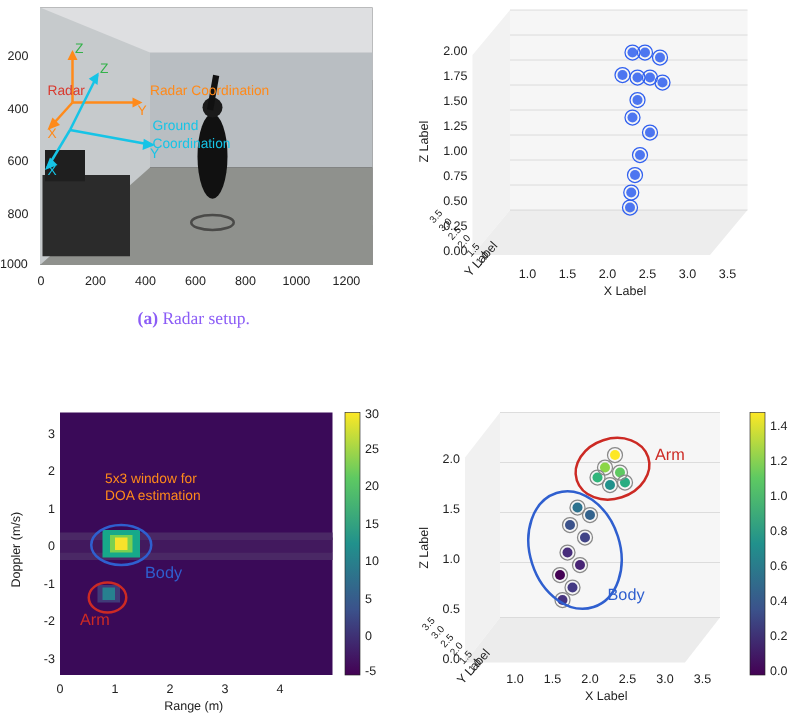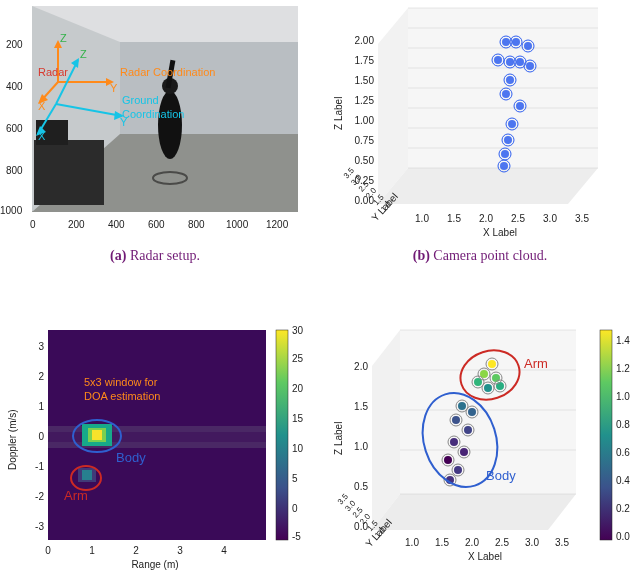--- a/index.html
+++ b/index.html
@@ -1,18 +1,18 @@
 <!DOCTYPE html>
 <html><head>
 <meta charset="utf-8">
 <style>
   html, body { margin: 0; padding: 0; background: #fff; font-family: 'Times New Roman', Times, serif; }
   .page { position: relative; width: 640px; height: 572px; }
   .panel { position: absolute; background: #fff; }
-  .caption { position: absolute; width: 100%; text-align: center; font-size: 14px; color: #701a75; }
+  .caption { position: absolute; width: 100%; text-align: center; font-size: 14px; color: #8b5cf6; }
   .axis-text { font-family: Arial, Helvetica, sans-serif; font-size: 10px; fill: #222; }
   .axis-text-xs { font-family: Arial, Helvetica, sans-serif; font-size: 8px; fill: #222; }
   .gridline { stroke: #ccc; stroke-width: 0.5; }
   .ann-orange { font-family: Arial, Helvetica, sans-serif; font-size: 11px; fill: #ff8a1a; }
   .ann-cyan   { font-family: Arial, Helvetica, sans-serif; font-size: 11px; fill: #16c4e6; }
   .ann-red    { font-family: Arial, Helvetica, sans-serif; font-size: 11px; fill: #d83a2f; }
   .ann-green  { font-family: Arial, Helvetica, sans-serif; font-size: 11px; fill: #34b24a; }
   .ann-blue   { font-family: Arial, Helvetica, sans-serif; font-size: 13px; fill: #2f5fcf; }
   .ann-red-l  { font-family: Arial, Helvetica, sans-serif; font-size: 13px; fill: #cc2a24; }
 </style>
@@ -179,23 +179,20 @@
   <g class="axis-text-xs" text-anchor="end" transform="rotate(-48,60,200)">
     <text x="58" y="204">1.0</text>
     <text x="58" y="194">1.5</text>
     <text x="58" y="184">2.0</text>
     <text x="58" y="174">2.5</text>
     <text x="58" y="164">3.0</text>
     <text x="58" y="154">3.5</text>
   </g>
   <text class="axis-text" transform="translate(46,222) rotate(-48)">Y Label</text>
 </svg>
-</div>
-<div class="caption" style="left:330px; top:248px; width:300px;">
-  <b>(b)</b><span> Camera point cloud.</span>
 </div>
 
 <div class="panel" style="left:0px; top:320px; width:310px; height:252px;">
 <svg viewBox="0 0 310 252" width="310" height="252">
 
   <rect x="48" y="10" width="218" height="210" fill="#3a0a58"></rect>
 
   <rect x="48" y="110" width="218" height="12" fill="#42195e"></rect>
   <rect x="48" y="106" width="218" height="6" fill="#4a2865"></rect>
   <rect x="48" y="122" width="218" height="6" fill="#4a2865"></rect>

